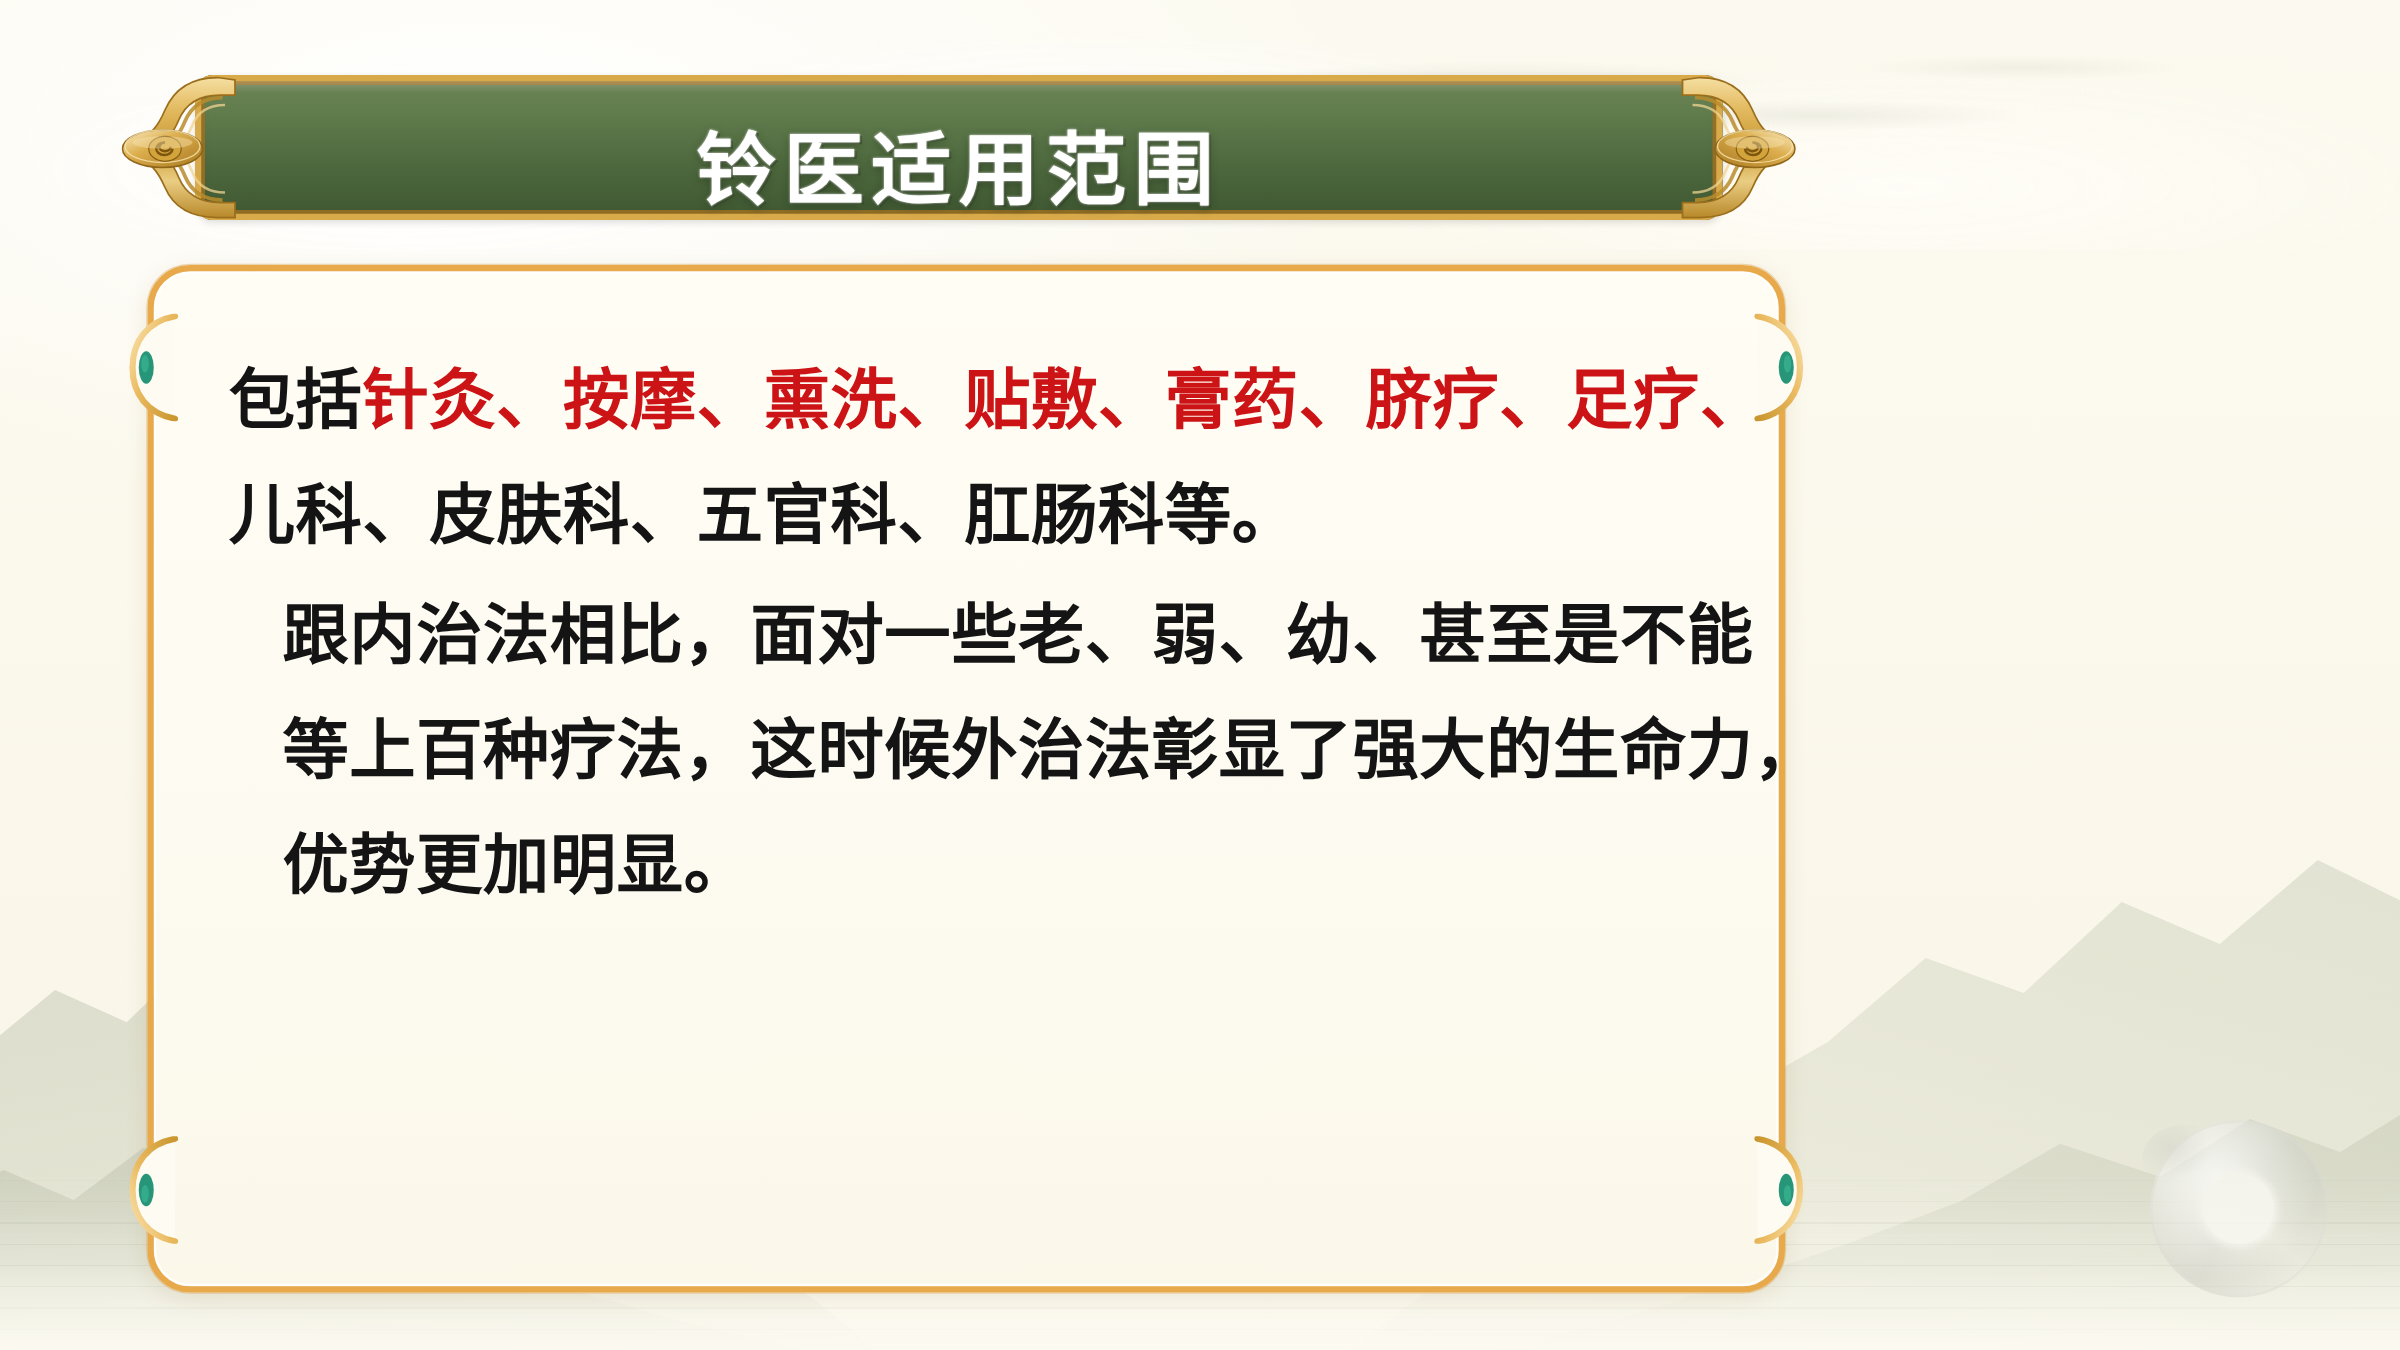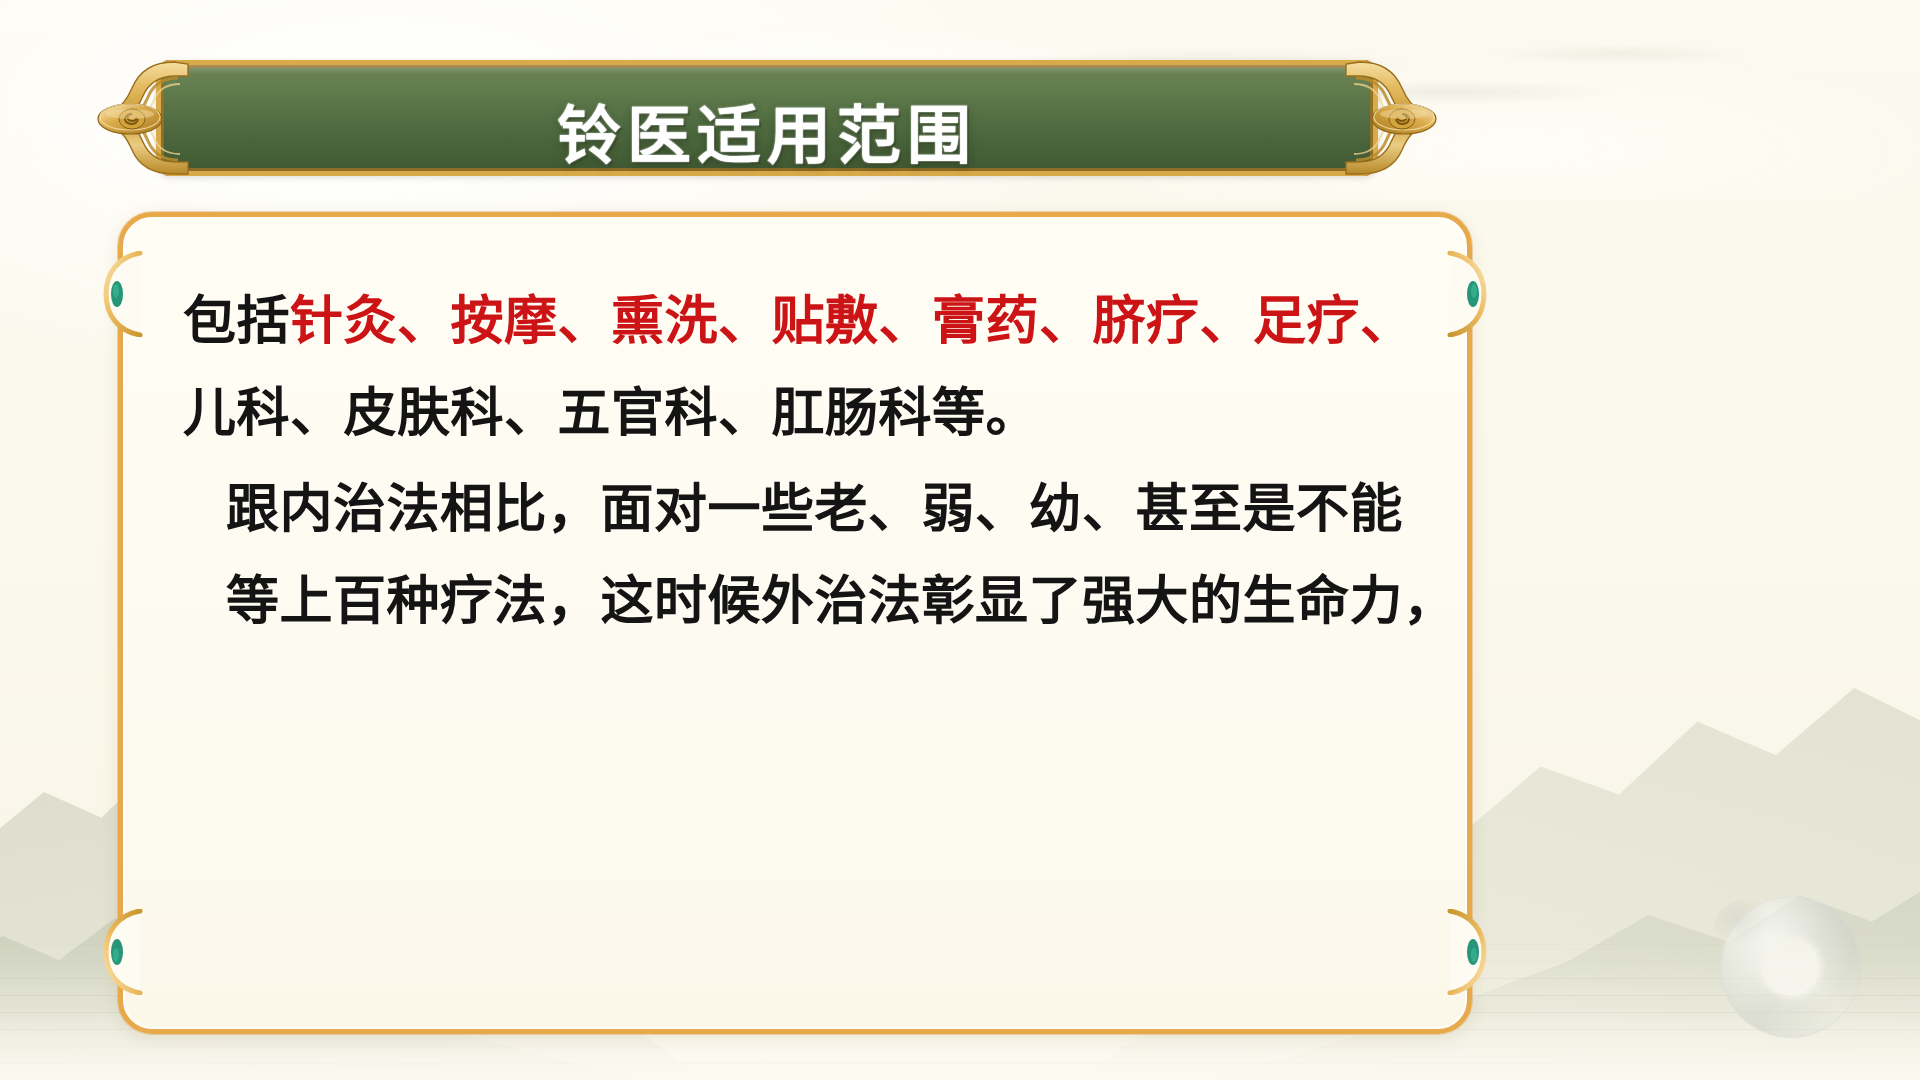--- a/index.html
+++ b/index.html
@@ -176,21 +176,20 @@
     position: absolute;
     left: 118px; top: 212px;
     width: 1300px; height: 812px;
     border-radius: 34px;
     background: linear-gradient(180deg, #fffdf4 0%, #fdfbf1 55%, #fbf8ea 100%);
     border: 5px solid #e8a94a;
     box-shadow:
       inset 0 0 0 2px rgba(255,255,255,.85),
       0 0 0 1px rgba(214,150,60,.35),
       0 4px 18px rgba(150,120,60,.14);
-    padding-left: 44px;
   }
 
   .card-corner {
     position: absolute;
     width: 46px; height: 86px;
   }
   .card-corner.tl { left: -23px;  top: 34px; }
   .card-corner.tr { right: -23px; top: 34px; transform: scaleX(-1); }
   .card-corner.bl { left: -23px;  bottom: 34px; transform: scaleY(-1); }
   .card-corner.br { right: -23px; bottom: 34px; transform: scale(-1,-1); }
@@ -327,17 +326,18 @@
     </div>
 
     <div class="body-text" id="body-text">
         <p class="para">
           <span class="ln"><span>包括</span><span class="hl">针灸、按摩、熏洗、贴敷、膏药、脐疗、足疗、</span></span>
           <span class="ln"><span>儿科、皮肤科、五官科、肛肠科等。</span></span>
         </p>
         <p class="para">
           <span class="ln"><span>跟内治法相比，面对一些老、弱、幼、甚至是不能</span></span>
           <span class="ln"><span>等上百种疗法，这时候外治法彰显了强大的生命力，</span></span>
+          <span class="ln"><span>优势更加明显。</span></span>
         </p>
       </div>
   </div>
 
 </div>
 
 </body></html>

